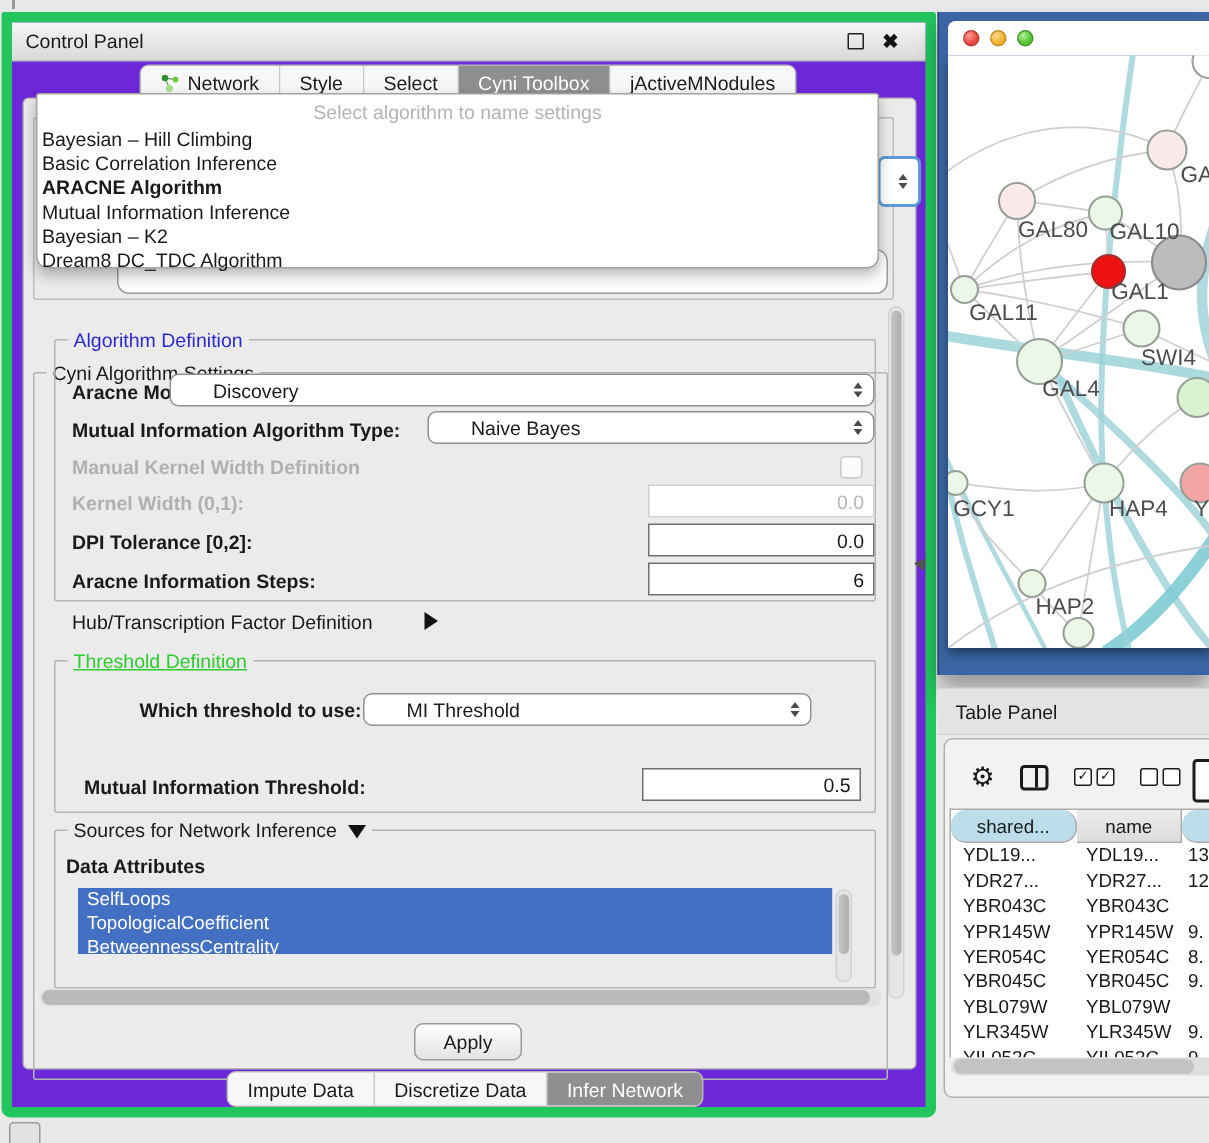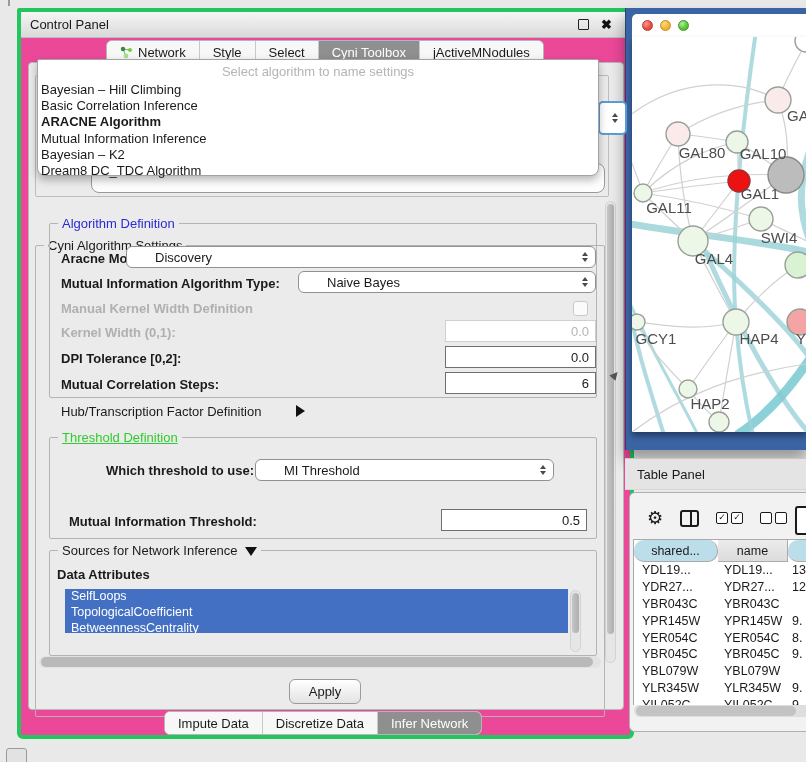--- a/index.html
+++ b/index.html
@@ -1,21 +1,21 @@
 <!DOCTYPE html>
 <html><head>
 <meta charset="utf-8">
 <style>
   html,body{margin:0;padding:0;}
   body{width:806px;height:762px;overflow:hidden;position:relative;
        background:#e9e9e9;font-family:"Liberation Sans",sans-serif;font-size:13px;color:#1a1a1a;}
 
   
-  .cp-window{position:absolute;left:17px;top:8px;width:609px;height:723px;
-             background:#ec4899;border:4px solid #22c55e;border-radius:2px 2px 6px 6px;}
+  .cp-window{position:absolute;left:1px;top:8px;width:609px;height:723px;
+             background:#6d28d9;border:7px solid #22c55e;border-radius:2px 2px 6px 6px;}
   .cp-titlebar{position:absolute;left:0;top:0;width:100%;height:25px;
                background:linear-gradient(#f6f6f6,#d9d9d9);border-bottom:1px solid #bdbdbd;
                display:flex;align-items:center;}
   .cp-title{margin-left:9px;font-size:13px;}
   .cp-ctrls{position:absolute;right:18px;top:0;height:25px;display:flex;align-items:center;gap:12px;}
   .float-sq{width:9px;height:9px;border:1.6px solid #222;border-radius:1px;}
   .close-x{font-size:13px;font-weight:bold;color:#111;line-height:1;}
 
   
   .tabbar{position:absolute;left:85px;top:28px;display:flex;background:#f7f7f7;
@@ -202,21 +202,21 @@
           <span class="tri-up"></span>
           <span class="tri-dn"></span>
         </span>
     </div>
     <span class="blabel dis" style="left:32px;top:238px;">Manual Kernel Width Definition</span>
     <div class="chk" style="left:544px;top:238px;"></div>
     <span class="blabel dis" style="left:32px;top:262px;">Kernel Width (0,1):</span>
     <div class="tinput dis" style="left:416px;top:257px;width:151px;">0.0</div>
     <span class="blabel" style="left:32px;top:288px;">DPI Tolerance [0,2]:</span>
     <div class="tinput" style="left:416px;top:283px;width:151px;">0.0</div>
-    <span class="blabel" style="left:32px;top:314px;">Mutual Correlation Steps:</span>
+    <span class="blabel" style="left:32px;top:314px;">Aracne Information Steps:</span>
     <div class="tinput" style="left:416px;top:309px;width:151px;">6</div>
 
     <span class="plabel" style="left:32px;top:341px;">Hub/Transcription Factor Definition</span>
     <span class="arrow-right" style="position:absolute;left:267px;top:342px;"></span>
 
     <div class="fs" style="left:20px;top:374px;width:546px;height:100px;">
       <span class="legend green">Threshold Definition</span>
     </div>
     <span class="blabel" style="left:77px;top:400px;">Which threshold to use:</span>
     <div class="combo" style="left:226px;top:396px;width:299px;">

